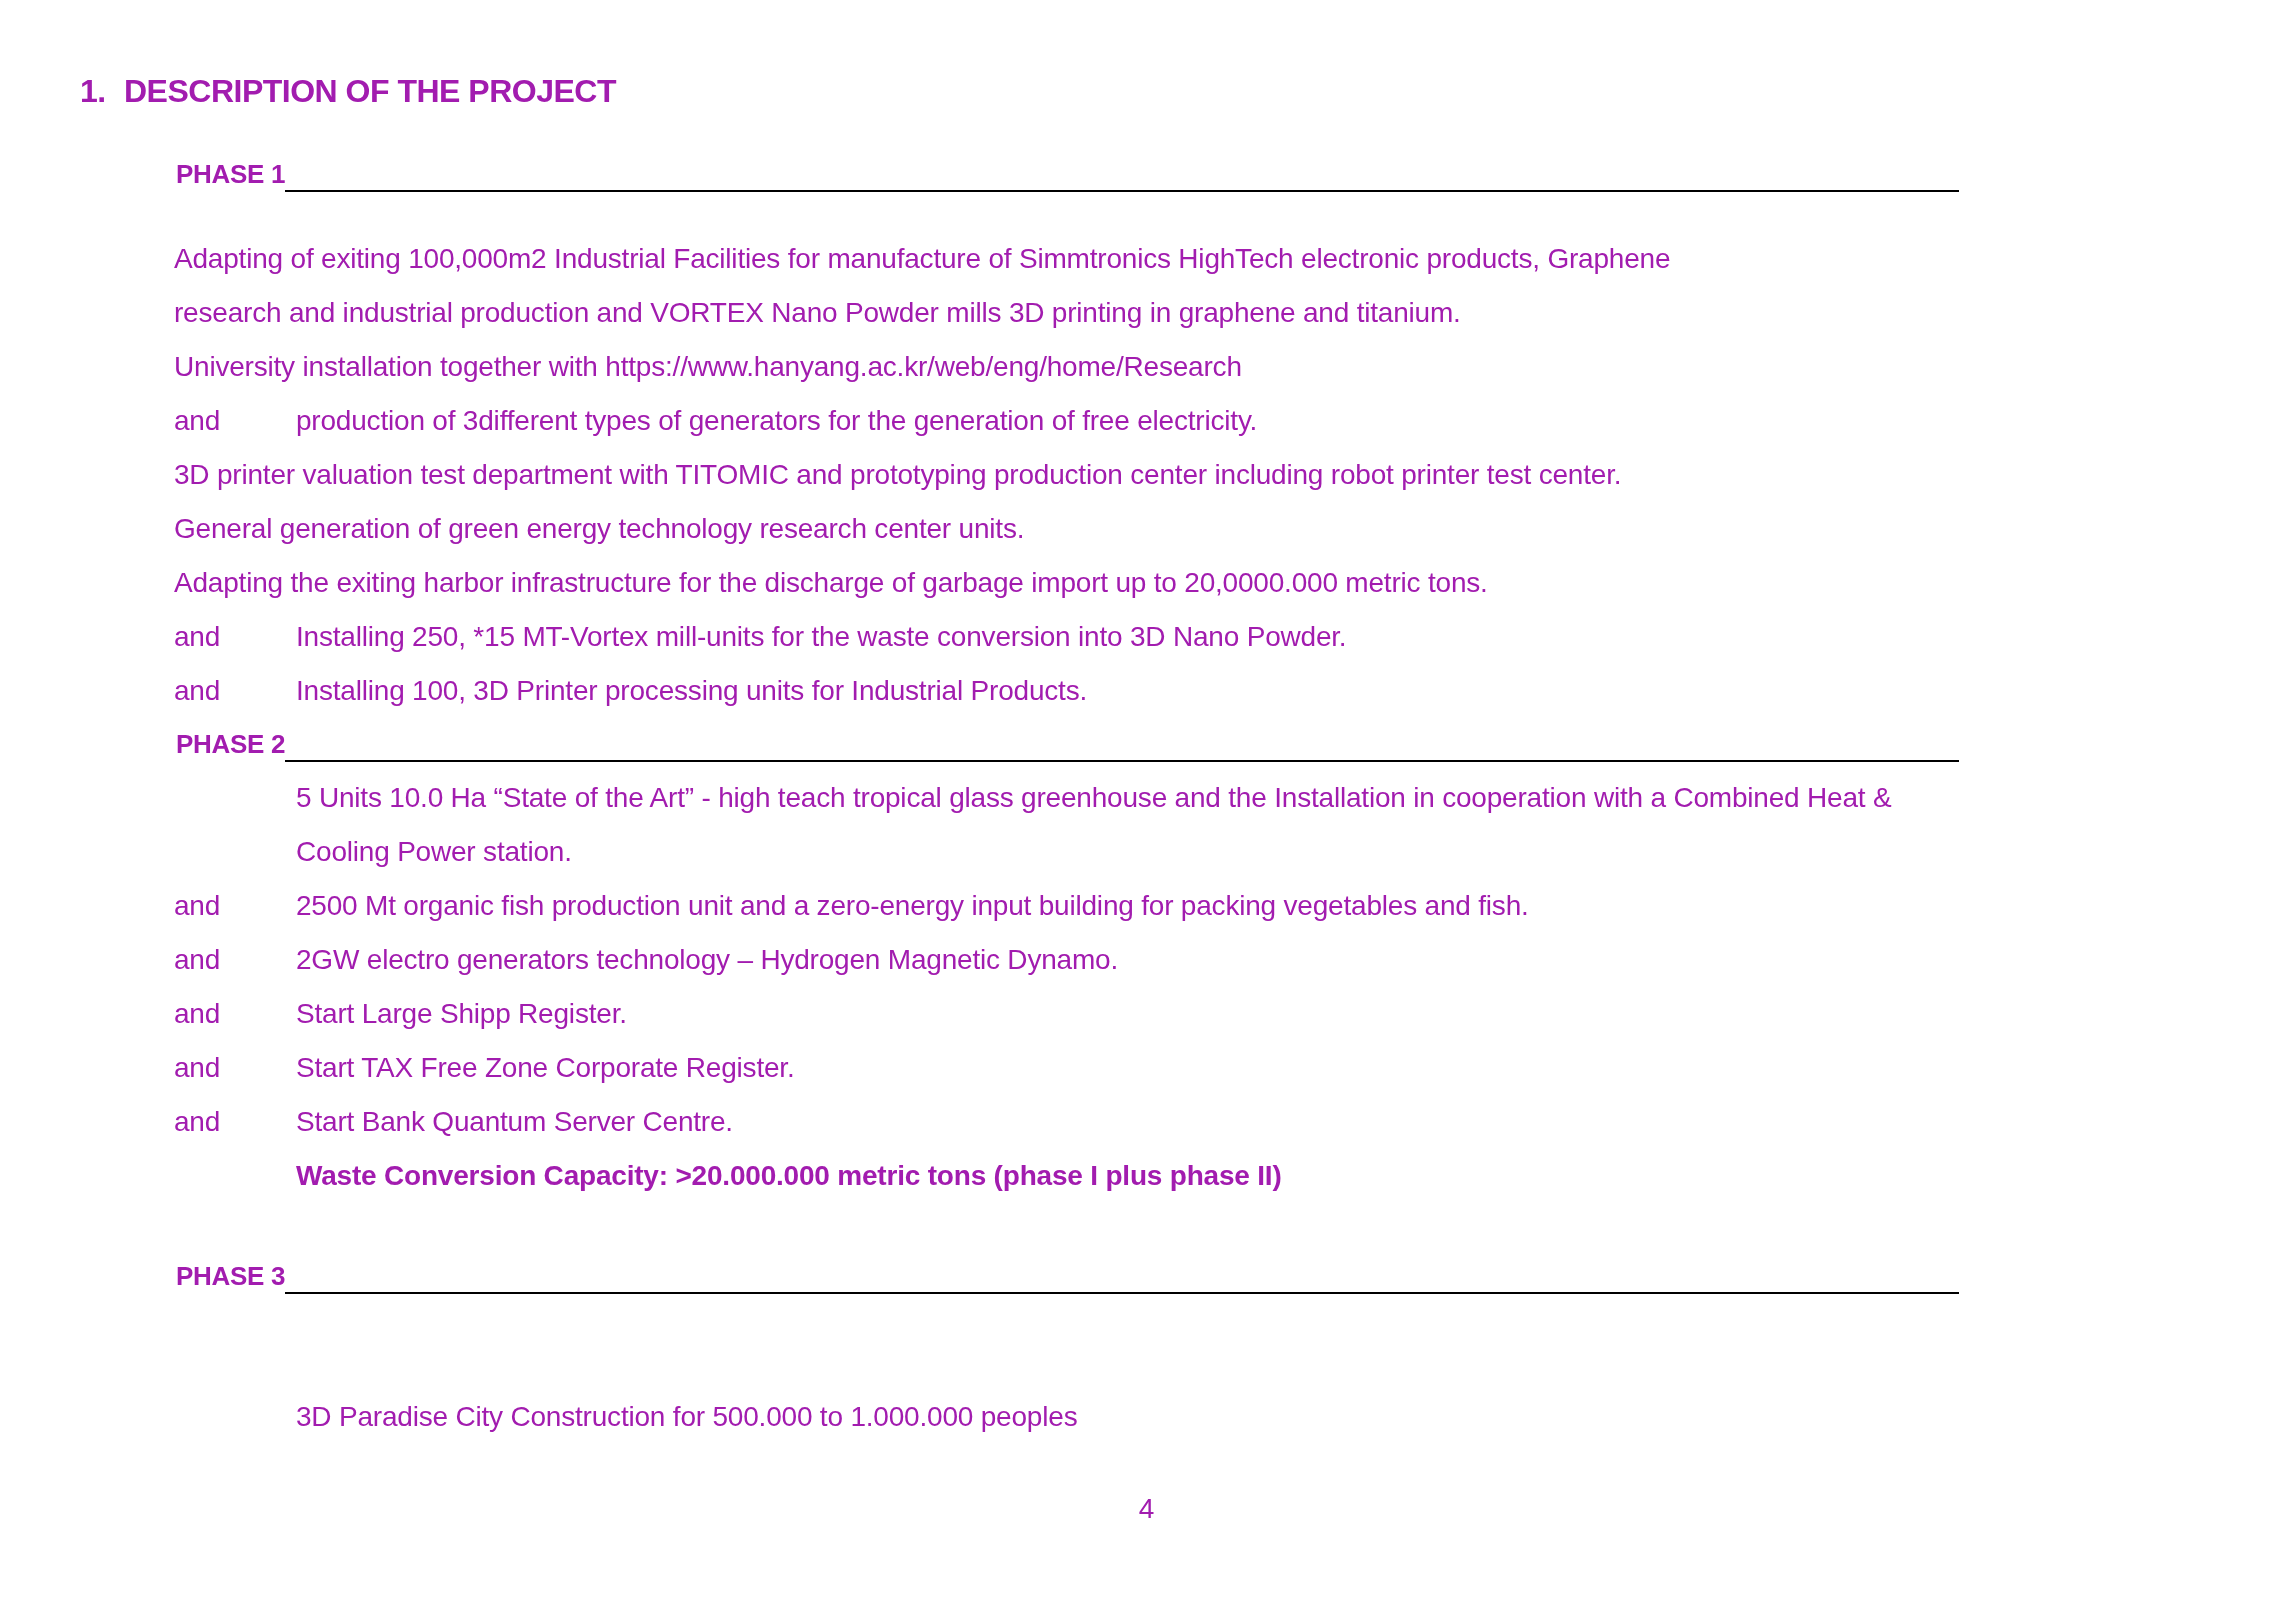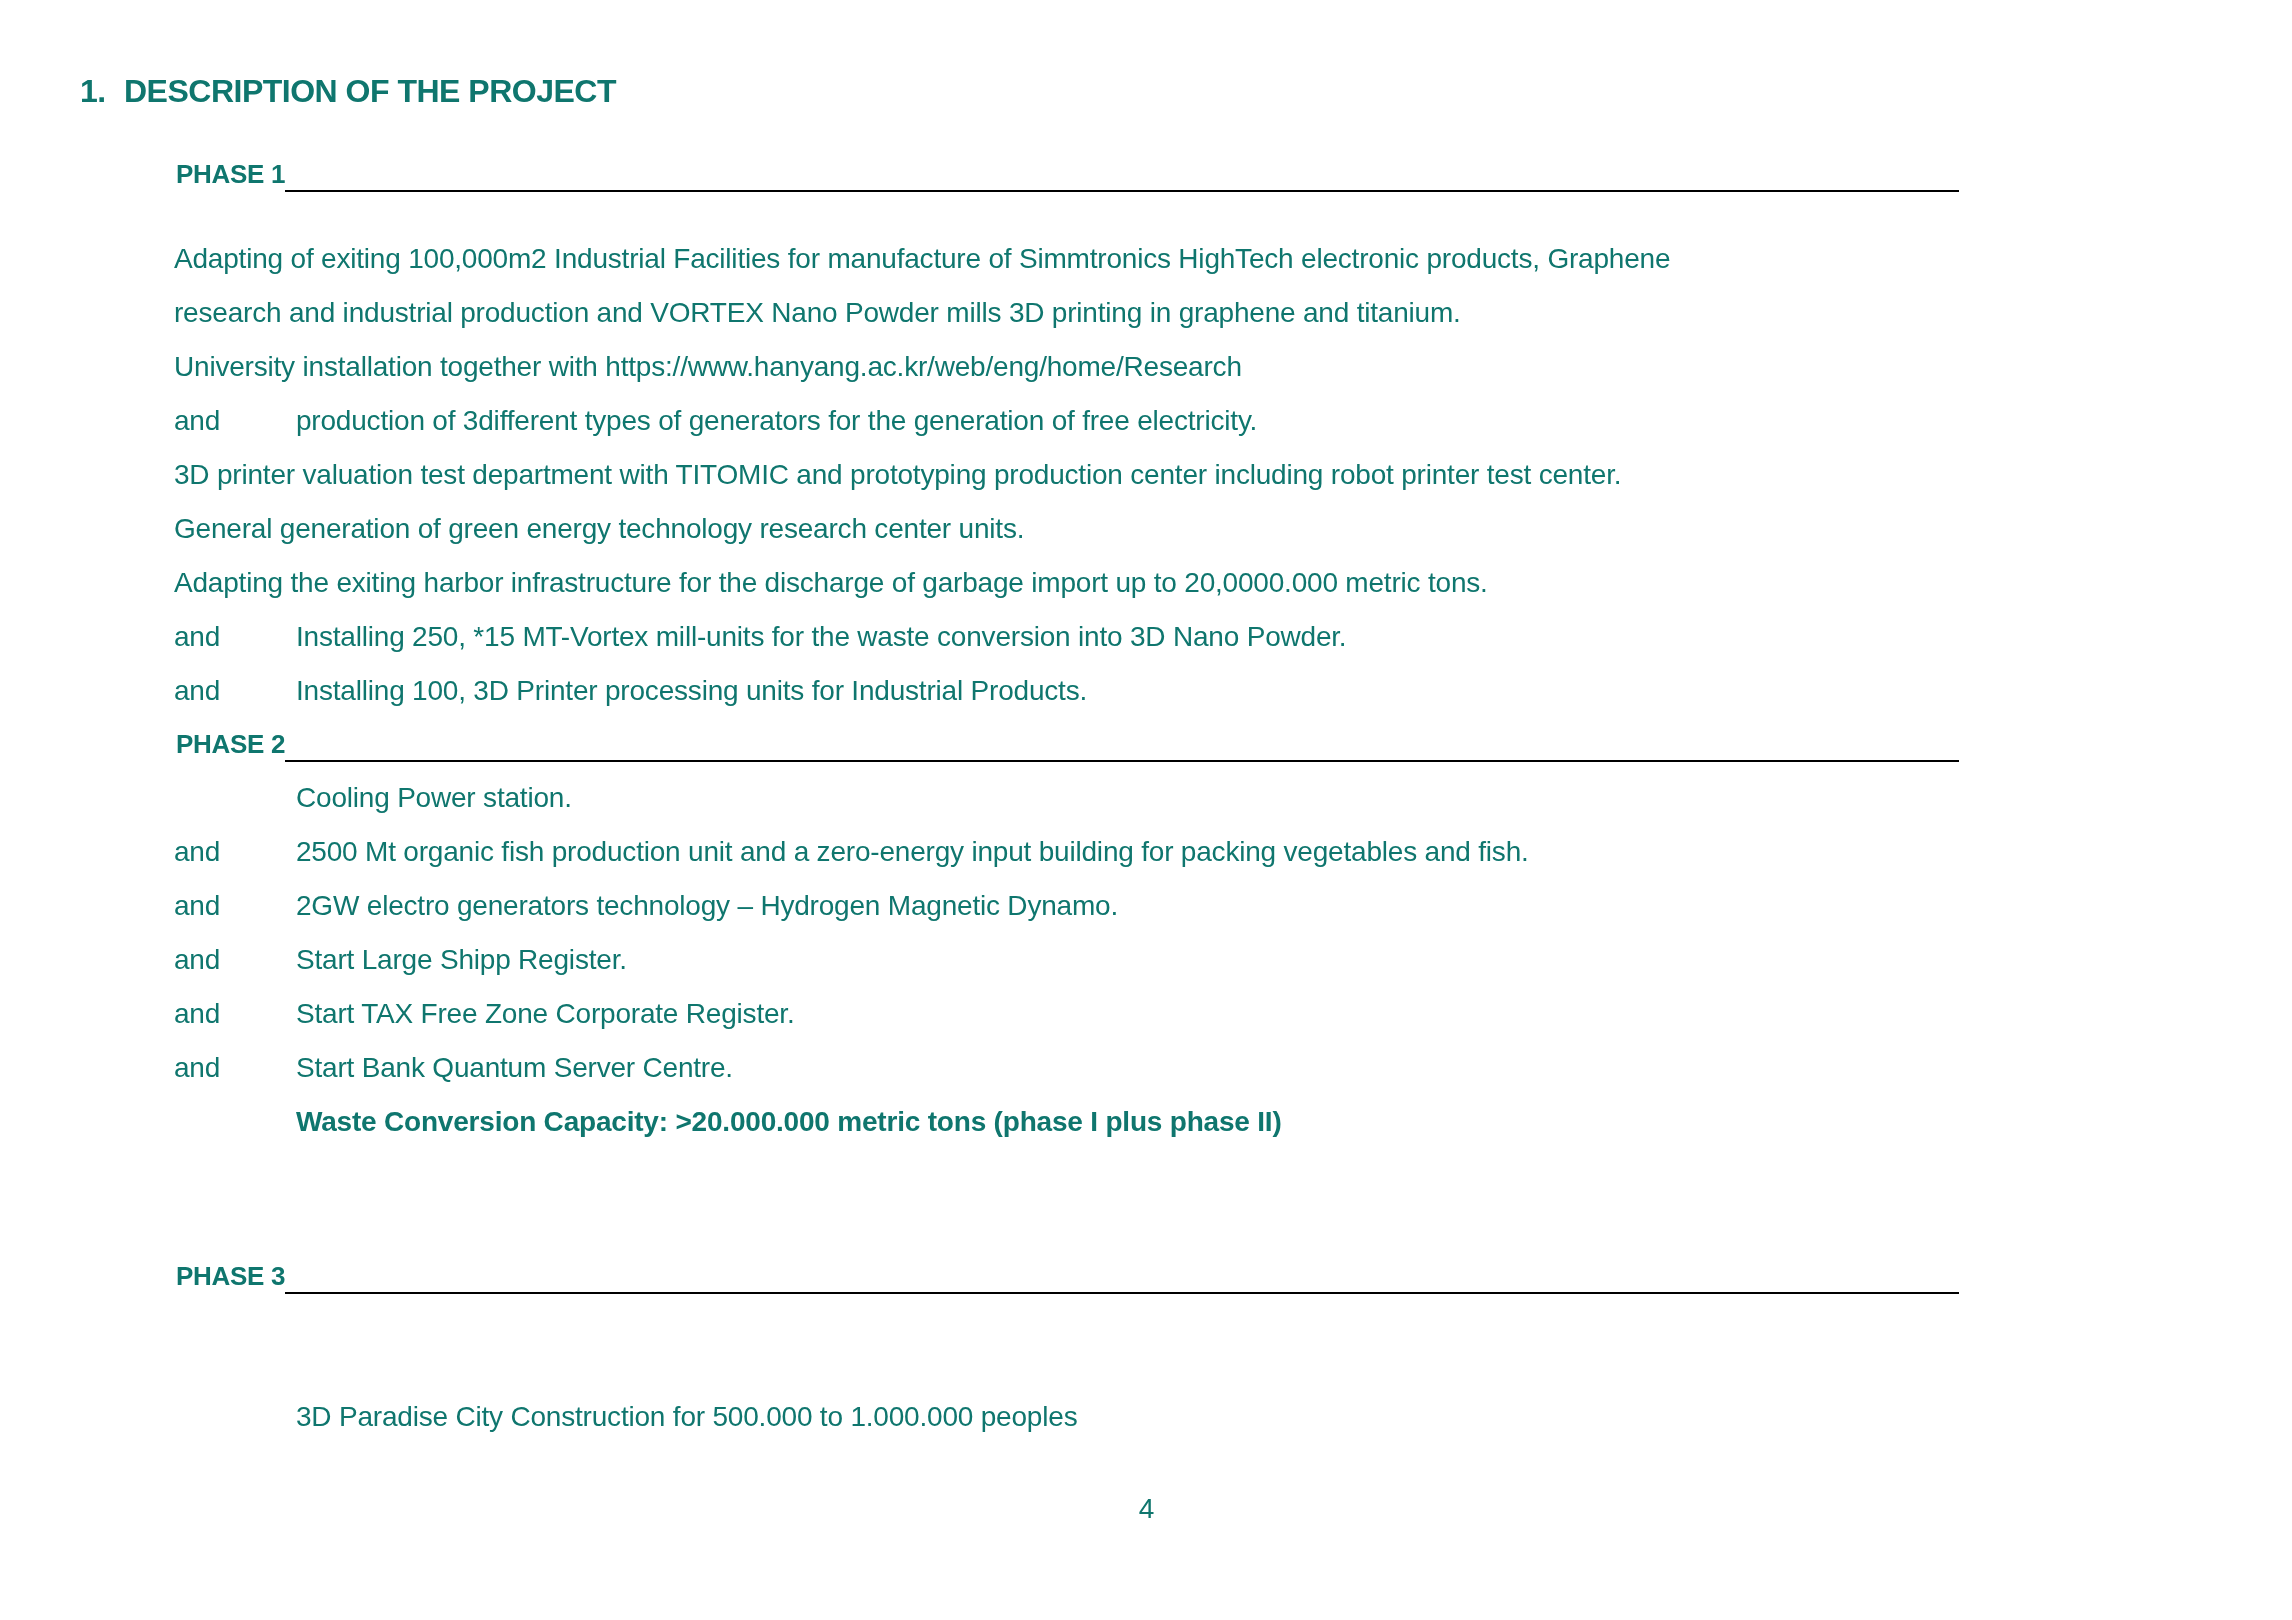--- a/index.html
+++ b/index.html
@@ -3,21 +3,21 @@
 <meta charset="utf-8">
 <style>
   html, body { margin: 0; padding: 0; background: #e8e8e8; }
   .page {
     position: relative;
     width: 2293px;
     height: 1620px;
     background: #ffffff;
     font-family: "Liberation Sans", "DejaVu Sans", sans-serif;
     font-size: 28px;
-    color: #0f766e;
+    color: #a21caf;
     letter-spacing: -0.2px;
     overflow: hidden;
   }
   .heading {
     position: absolute;
     top: 73px;
     left: 80px;
     font-weight: bold;
     font-size: 32px;
     letter-spacing: -0.5px;
@@ -77,20 +77,21 @@
     <div class="line"><span class="pfx">and</span><span>Installing 250, *15 MT-Vortex mill-units for the waste conversion into 3D Nano Powder.</span></div>
     <div class="line"><span class="pfx">and</span><span>Installing 100, 3D Printer processing units for Industrial Products.</span></div>
   </div>
 
   <div class="phase-row" style="top:717px">
     <span class="phase-label">PHASE 2</span>
     <span class="phase-rule"></span>
   </div>
 
   <div class="block" style="top:771px">
+    <div class="line ind"><span>5 Units 10.0 Ha “State of the Art” - high teach tropical glass greenhouse and the Installation in cooperation with a Combined Heat &amp;</span></div>
     <div class="line ind"><span>Cooling Power station.</span></div>
     <div class="line"><span class="pfx">and</span><span>2500 Mt organic fish production unit and a zero-energy input building for packing vegetables and fish.</span></div>
     <div class="line"><span class="pfx">and</span><span>2GW electro generators technology – Hydrogen Magnetic Dynamo.</span></div>
     <div class="line"><span class="pfx">and</span><span>Start Large Shipp Register.</span></div>
     <div class="line"><span class="pfx">and</span><span>Start TAX Free Zone Corporate Register.</span></div>
     <div class="line"><span class="pfx">and</span><span>Start Bank Quantum Server Centre.</span></div>
     <div class="line ind emph"><span>Waste Conversion Capacity: &gt;20.000.000 metric tons (phase I plus phase II)</span></div>
   </div>
 
   <div class="phase-row" style="top:1249px">

